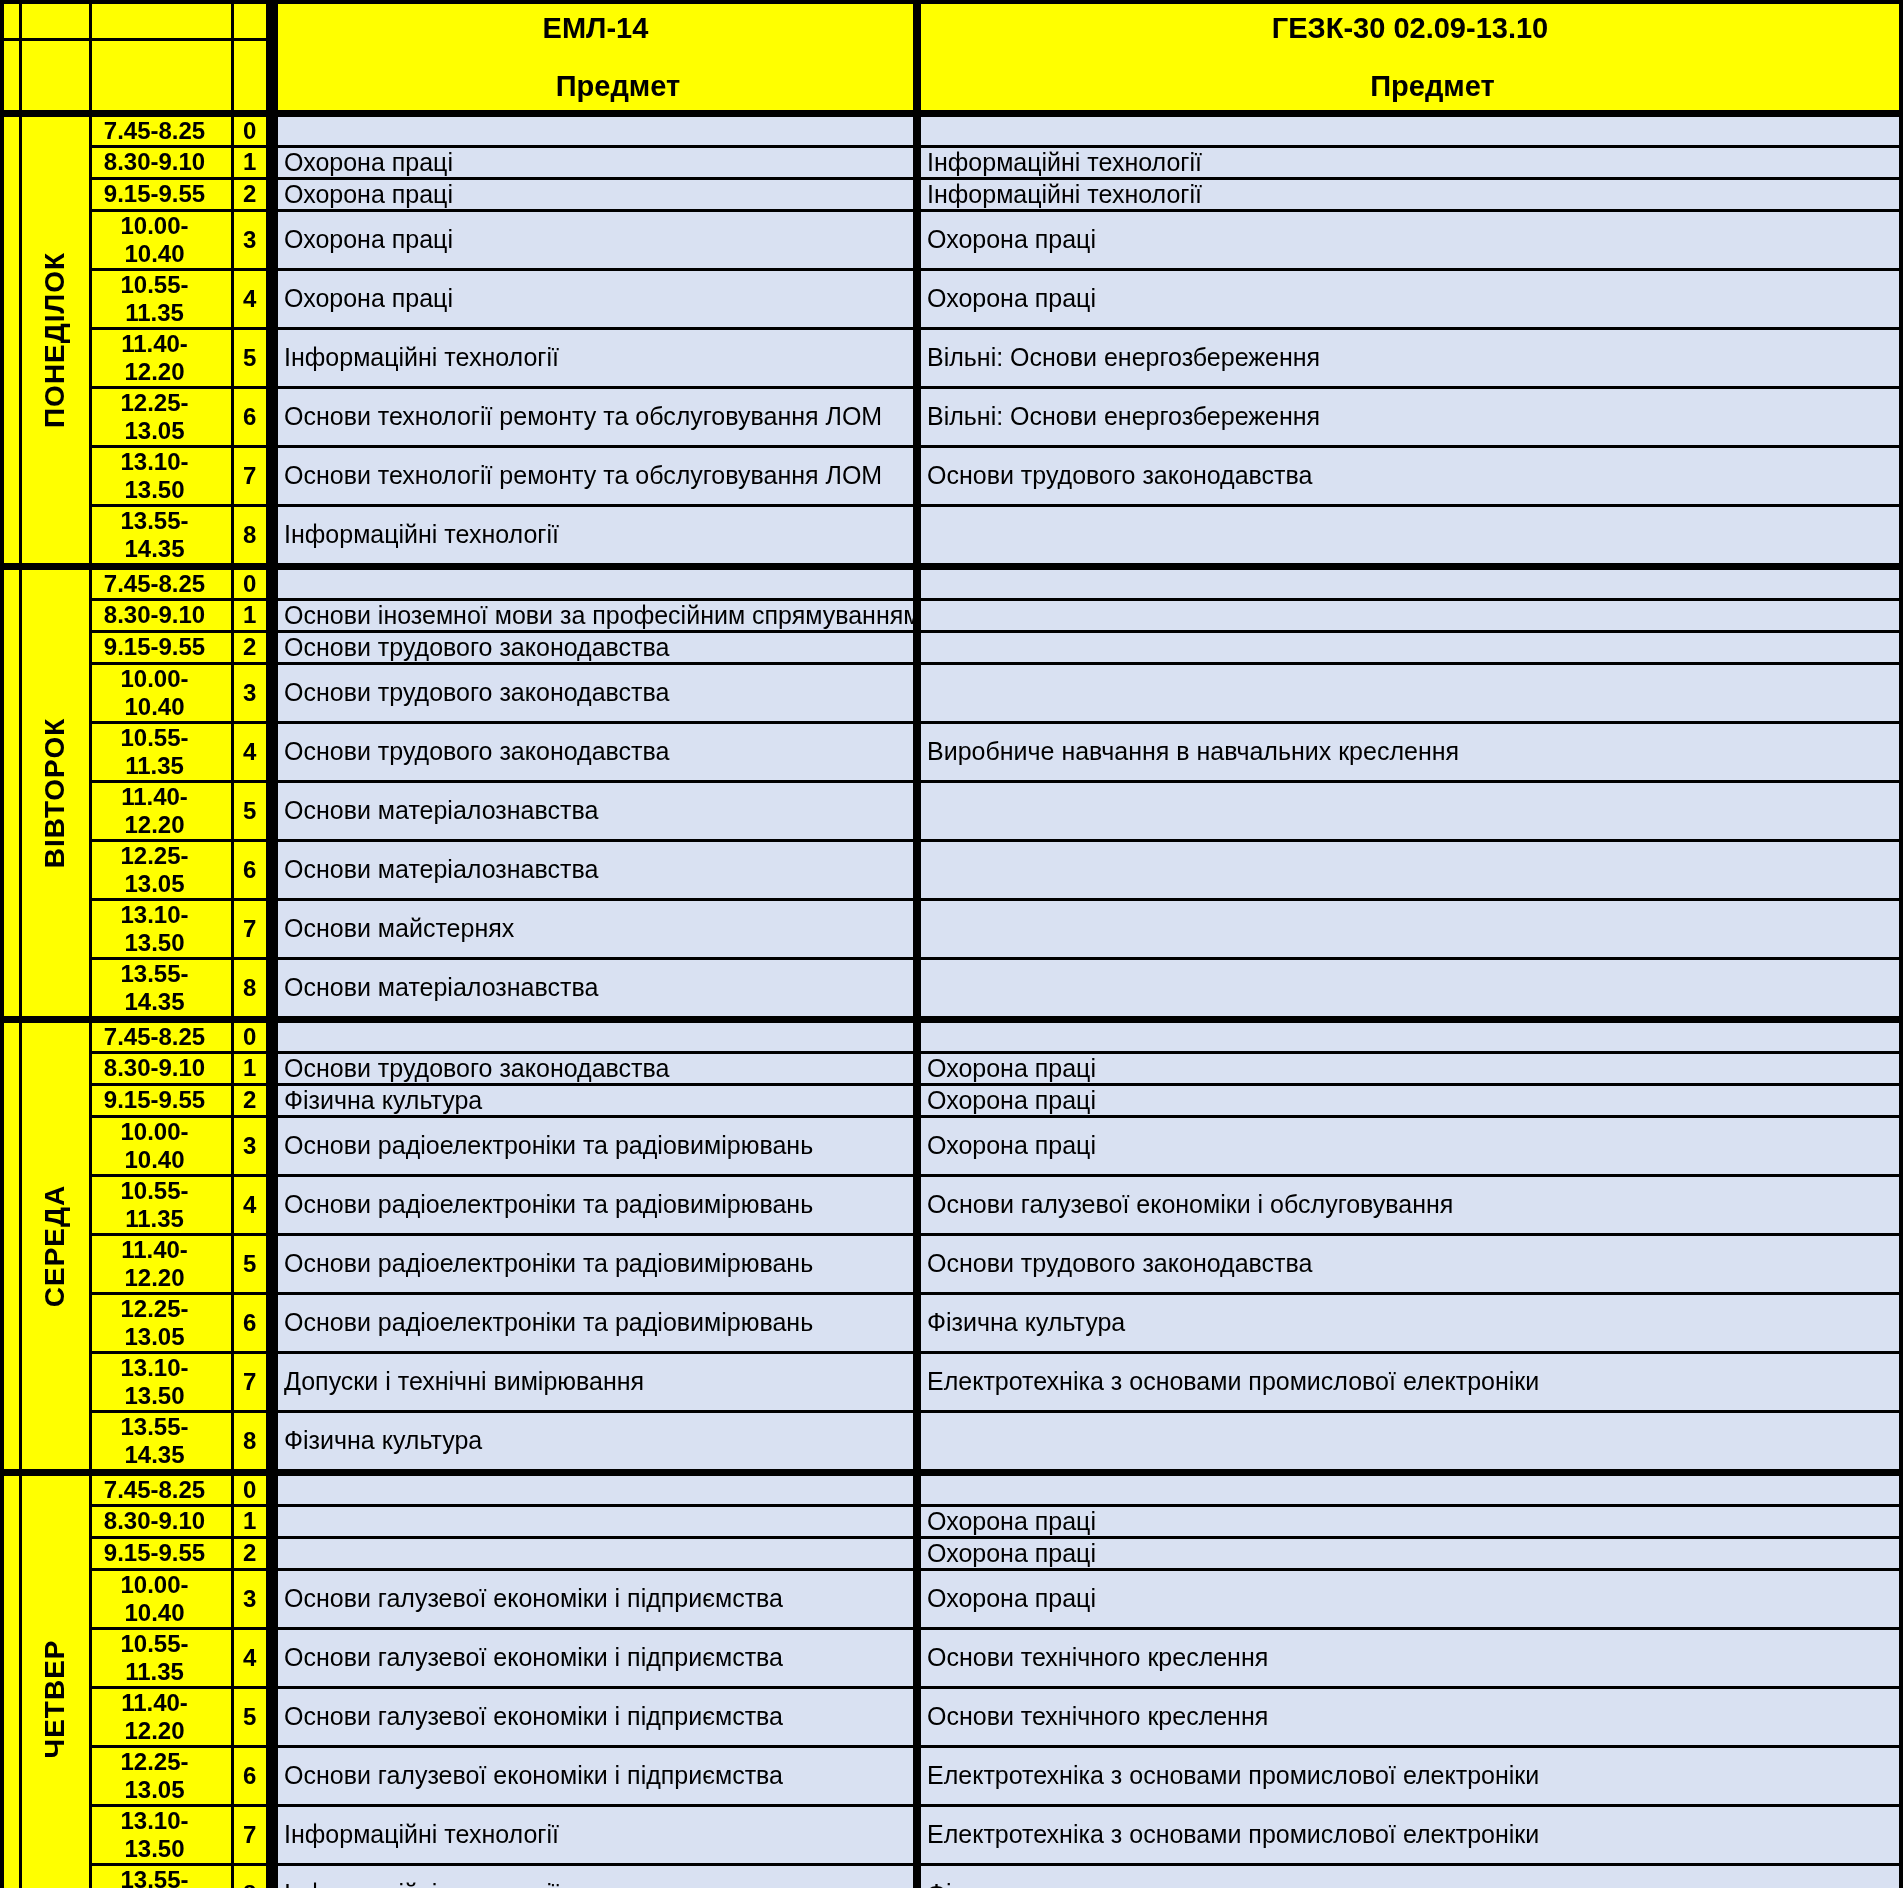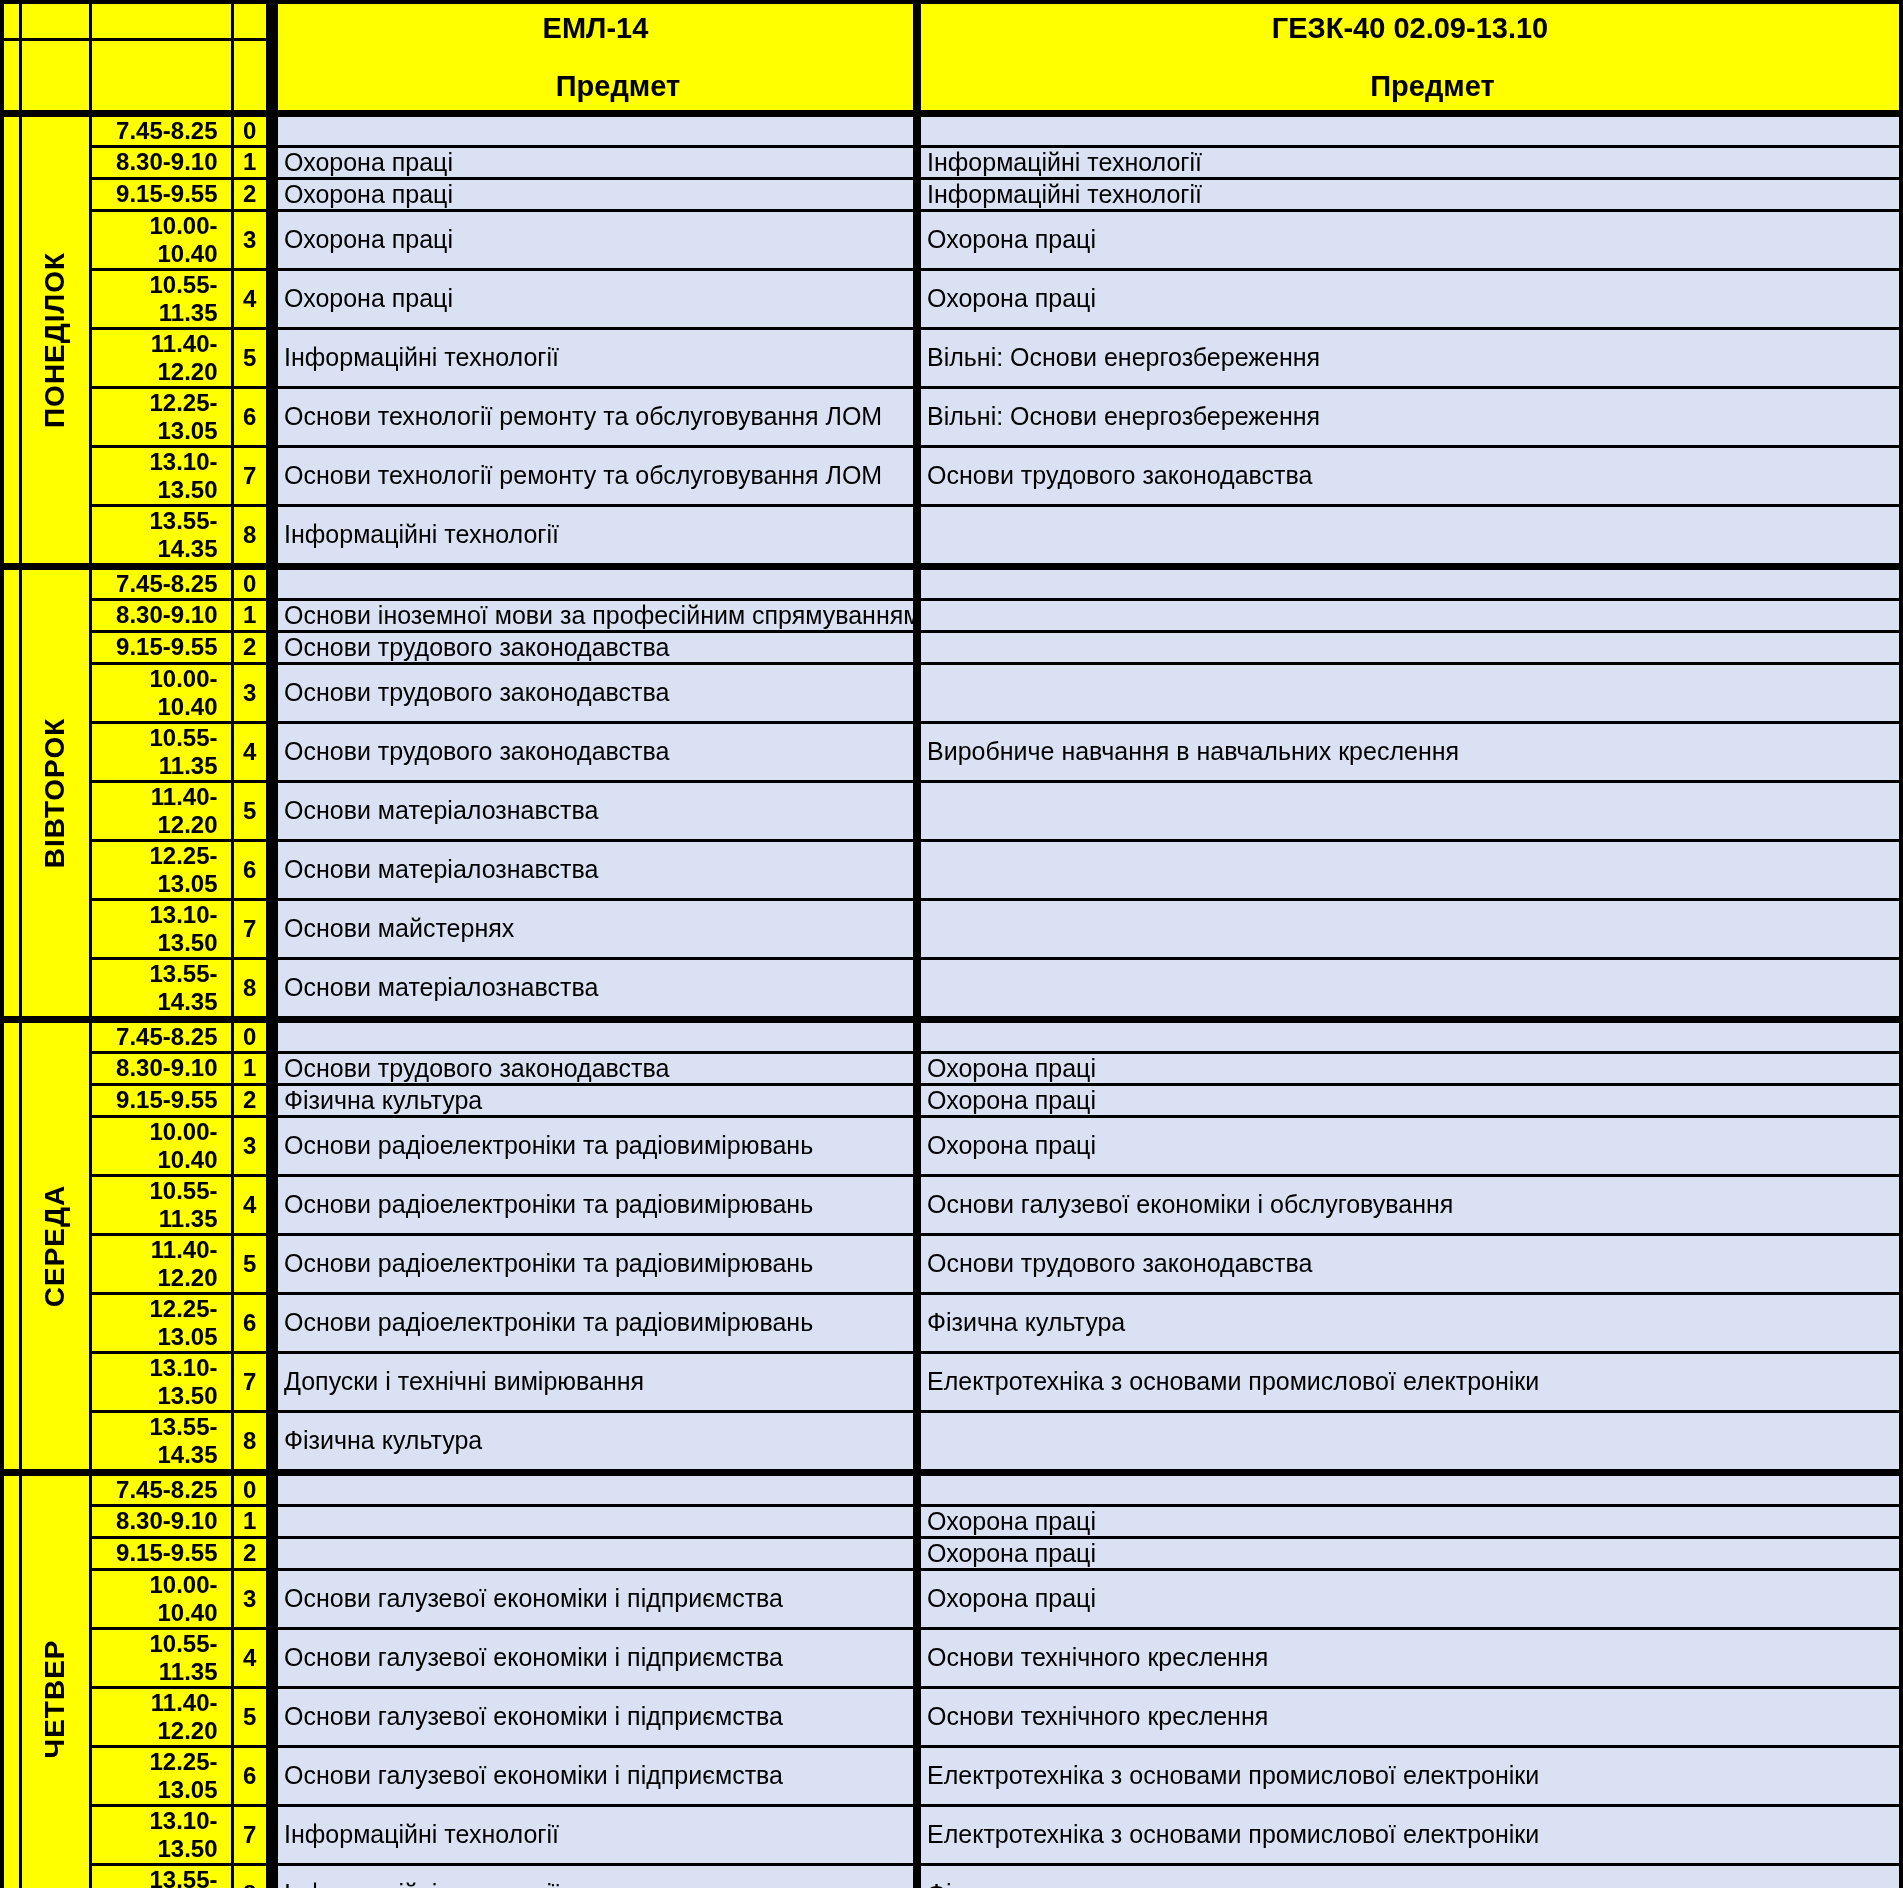--- a/index.html
+++ b/index.html
@@ -56,21 +56,21 @@
     white-space: nowrap;
     font-weight: bold;
     font-size: 28px;
     letter-spacing: 1px;
   }
 
   td.time-cell {
     background: var(--header-bg, #FFFF00);
     font-weight: bold;
     font-size: 24px;
-    text-align: right;
+    text-align: center;
     padding-right: 13px;
   }
   td.num-cell {
     background: var(--header-bg, #FFFF00);
     font-weight: bold;
     font-size: 24px;
     text-align: center;
     border-right: 12px solid var(--border,#000);
   }
   td.hdr-num { border-right: 12px solid var(--border,#000); }
@@ -103,21 +103,21 @@
       <td class="hdr"></td>
       <td class="hdr"></td>
       <td class="hdr"></td>
       <td class="hdr hdr-num"></td>
       <td class="group-hdr col-eml" rowspan="2">
         <div class="g-title">ЕМЛ-14</div>
         <div class="g-spacer"></div>
         <div class="g-subtit">Предмет</div>
       </td>
       <td class="group-hdr" rowspan="2">
-        <div class="g-title">ГЕЗК-40 02.09-13.10</div>
+        <div class="g-title">ГЕЗК-30 02.09-13.10</div>
         <div class="g-spacer"></div>
         <div class="g-subtit">Предмет</div>
       </td>
     </tr>
     <tr class="h2">
       <td class="hdr"></td>
       <td class="hdr"></td>
       <td class="hdr"></td>
       <td class="hdr hdr-num"></td>
     </tr>

